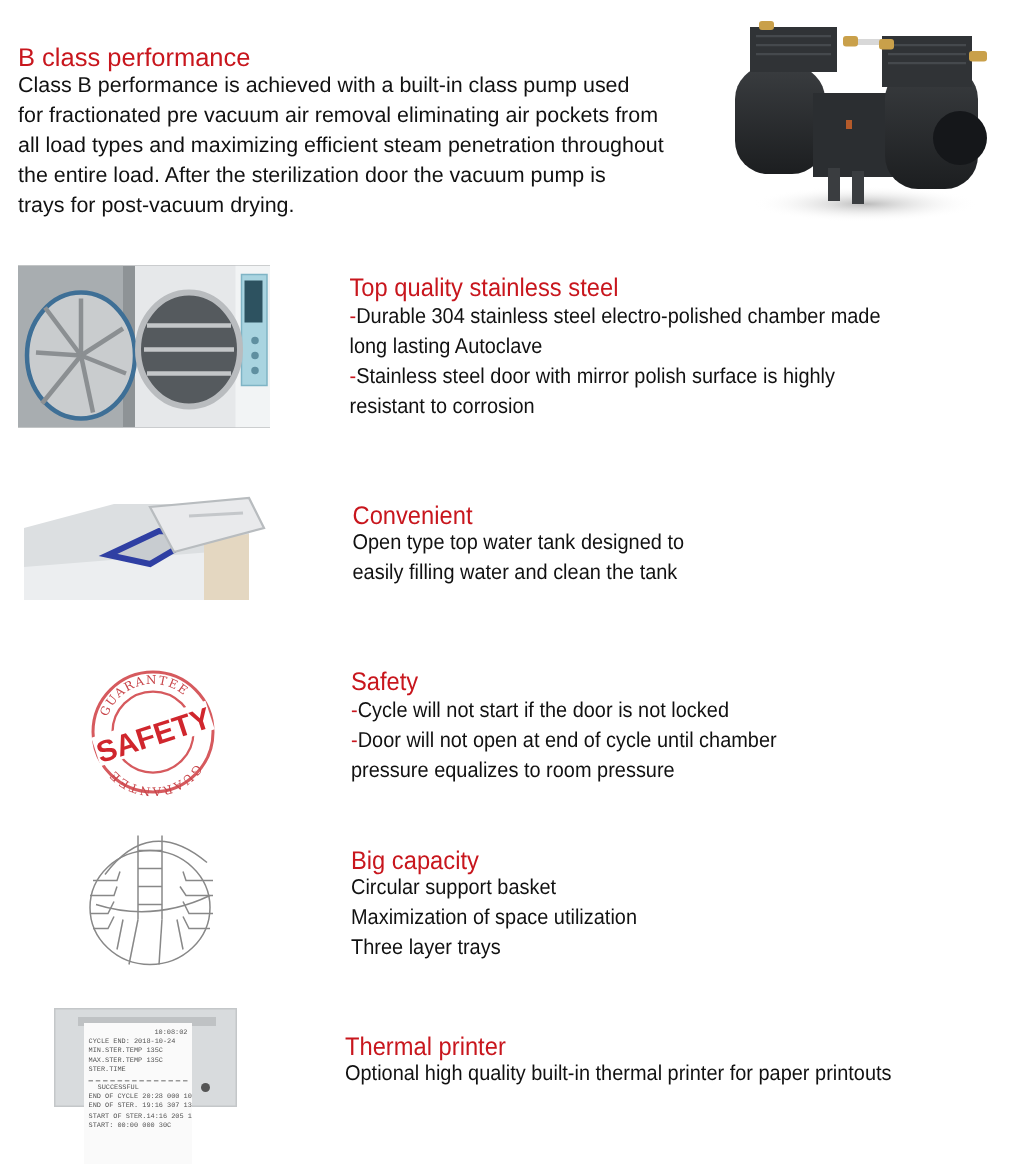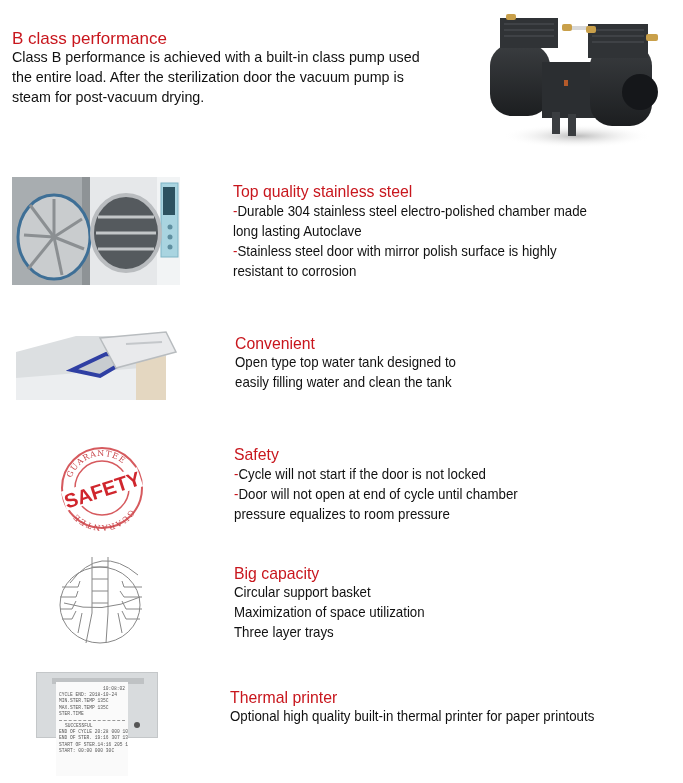--- a/index.html
+++ b/index.html
@@ -10,22 +10,24 @@
   .txt .dash{color:#c8161d;}
   .cond{transform:scaleX(0.93);transform-origin:left top;}
   .img{position:absolute;overflow:hidden;}
 </style>
 </head>
 <body>
 
 <div class="abs title" style="left:12px;top:29px;text-align:right;">B class performance</div>
 <div class="abs" style="left:12px;top:47px;">
   <div class="txt">Class B performance is achieved with a built-in class pump used</div>
+  <div class="txt">for fractionated pre vacuum air removal eliminating air pockets from</div>
+  <div class="txt">all load types and maximizing efficient steam penetration throughout</div>
   <div class="txt">the entire load. After the sterilization door the vacuum pump is</div>
-  <div class="txt">steam for post-vacuum drying.</div>
+  <div class="txt">trays for post-vacuum drying.</div>
 </div>
 <div class="img" style="left:482px;top:4px;width:180px;height:146px;">
   <svg width="180" height="146" viewBox="0 0 180 146">
     <defs>
       <linearGradient id="pg" x1="0" y1="0" x2="0" y2="1">
           <stop offset="0" stop-color="#3a3d40"></stop>
           <stop offset="1" stop-color="#1c1e20"></stop>
         </linearGradient>
       <radialGradient id="sh" cx="0.5" cy="0.5" r="0.5">
           <stop offset="0" stop-color="#bbb"></stop>

